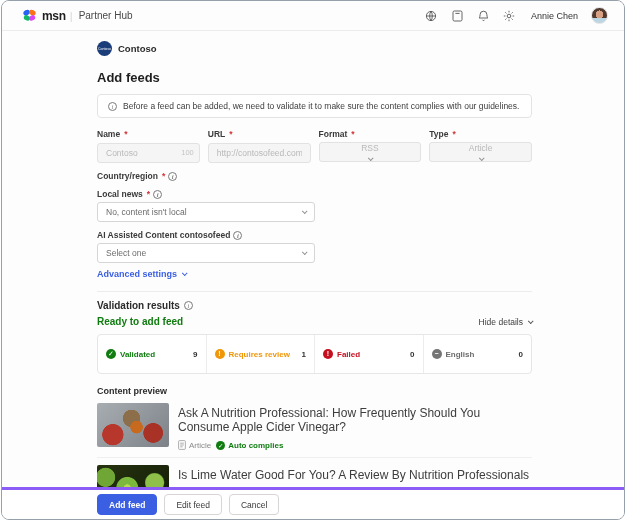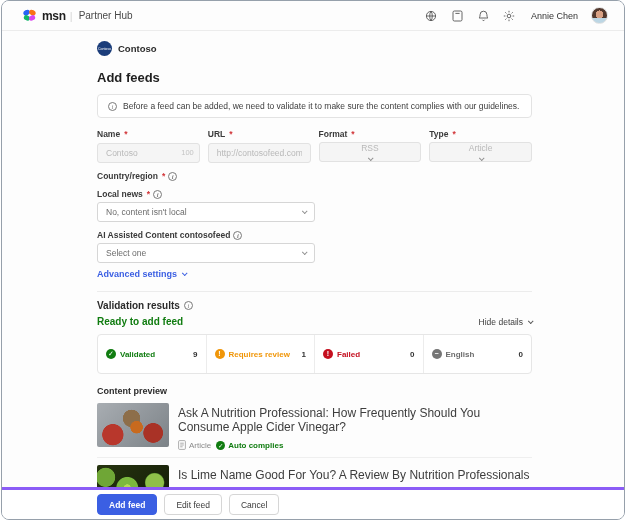--- a/index.html
+++ b/index.html
@@ -301,21 +301,21 @@
           </span>
         </div>
       </div>
     </div>
 
     <div class="art-divider"></div>
 
     <div class="article">
       <div class="thumb thumb-limes"></div>
       <div class="art-body">
-        <div class="art-title">Is Lime Name Good For You? A Review By Nutrition Professionals</div>
+        <div class="art-title">Is Lime Water Good For You? A Review By Nutrition Professionals</div>
         <div class="art-meta">
           <span class="art-type">
             <svg width="8" height="10" viewBox="0 0 8 10" fill="none" stroke="#999" stroke-width="0.8">
                 <rect x="0.6" y="0.6" width="6.8" height="8.8" rx="1"></rect>
                 <path d="M2.2 3.2h3.6M2.2 5h3.6M2.2 6.8h2.4"></path>
               </svg>
             <span>Article</span>
           </span>
           <span class="art-status c-warning">
             <span class="sicon sicon-sm bg-warning">!</span>

